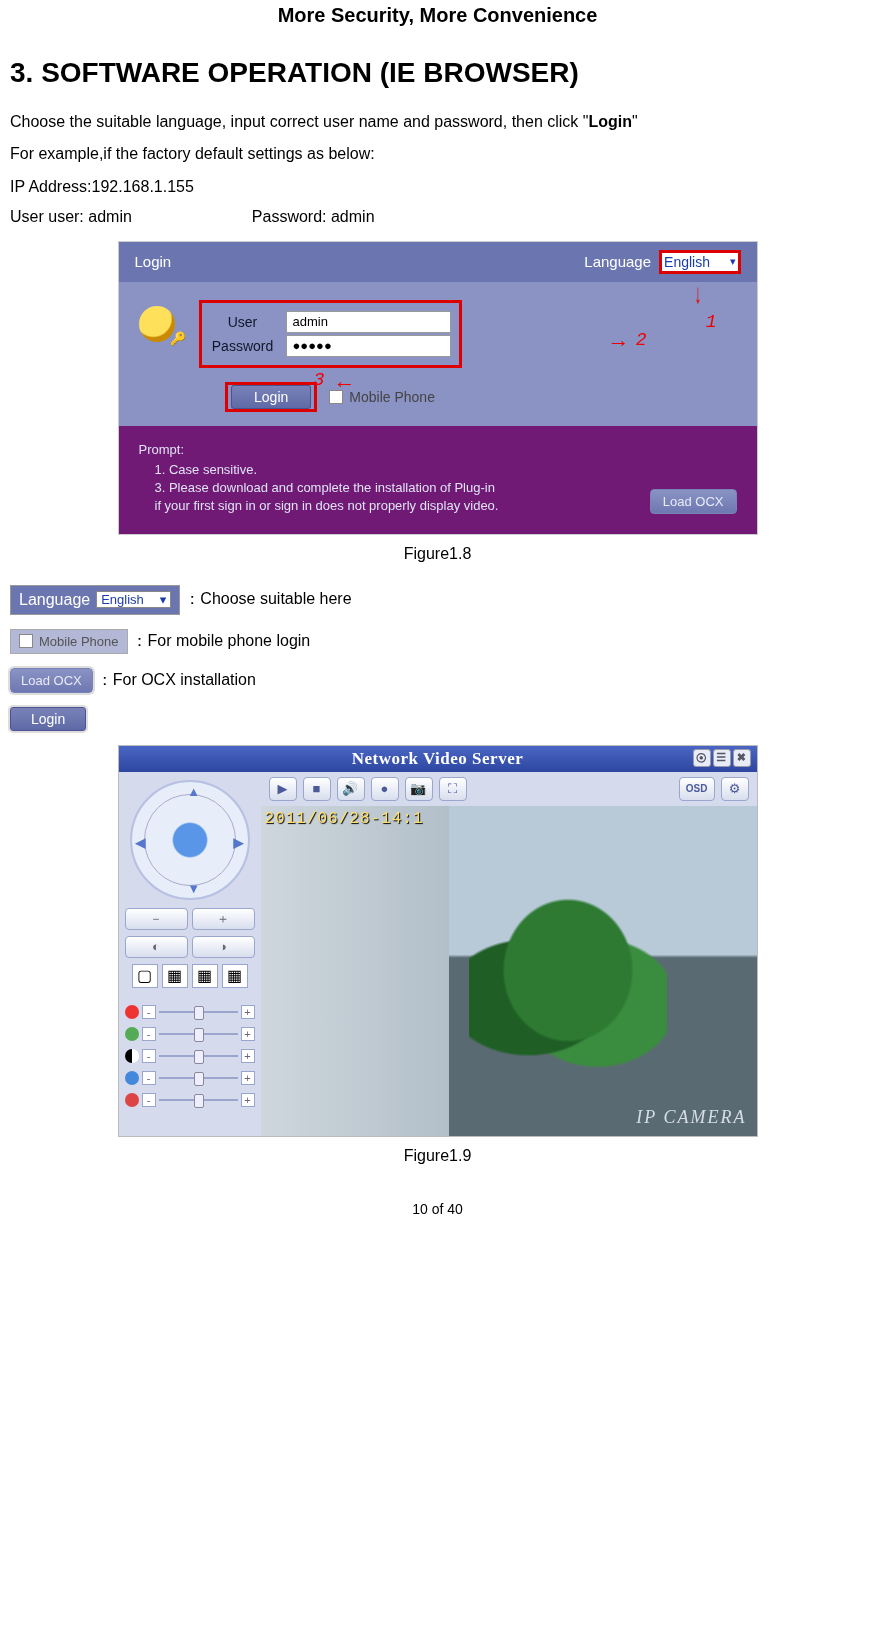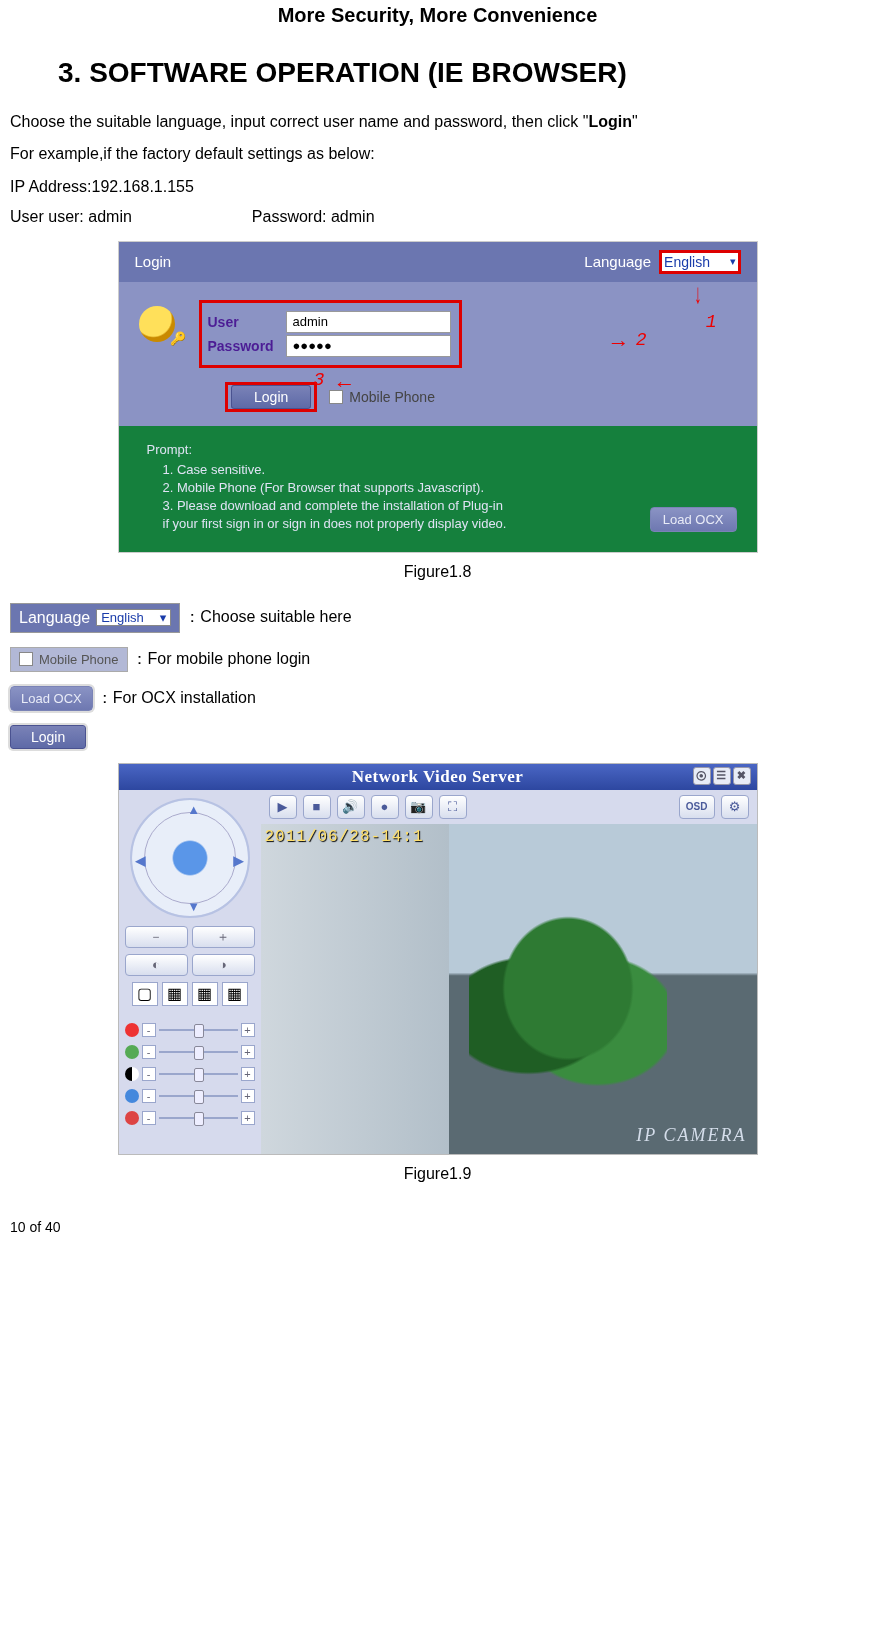--- a/index.html
+++ b/index.html
@@ -1,50 +1,50 @@
 <!DOCTYPE html>
 <html><head>
 <meta charset="utf-8">
 <style>
   * { box-sizing: border-box; margin: 0; padding: 0; }
   body { font-family: Arial, sans-serif; background: #fff; width: 875px; margin: 0 auto; padding: 0 10px; color: #000; }
   .header-tag { text-align: center; font-weight: bold; font-size: 20px; padding: 4px 0 30px; }
-  h1 { font-size: 28px; font-weight: bold; margin-bottom: 18px; margin-left: 48px; }
+  h1 { font-size: 28px; font-weight: bold; margin-bottom: 18px; }
   .para { font-size: 16px; line-height: 1.9; margin-bottom: 2px; }
   .bold { font-weight: bold; }
   .info-row { font-size: 16px; line-height: 1.9; }
   .info-row .lbl { font-weight: normal; }
   .cred-row { display: flex; gap: 120px; }
   .login-box { width: 640px; margin: 8px auto 10px; border: 1px solid #ccc; }
   .login-top { background: #6b76b0; color: #fff; padding: 8px 16px; display: flex; align-items: center; justify-content: space-between; font-size: 15px; }
   .lang-wrap { display: flex; align-items: center; gap: 8px; }
   .lang-sel { border: 3px solid #d00; background: #fff; color: #1a3caa; padding: 1px 2px; display: flex; align-items: center; gap: 20px; font-size: 14px; }
   .lang-sel .car { color: #1a3caa; font-size: 11px; }
   .login-mid { background: #8b93c4; padding: 18px 20px 14px; position: relative; }
   .form-area { display: flex; align-items: flex-start; gap: 24px; }
   .avatar { width: 36px; height: 36px; background: radial-gradient(circle at 40% 35%, #ffe05a 55%, #c98a00 60%); border-radius: 50%; position: relative; margin-top: 6px; }
   .avatar::before { content: '🔑'; position: absolute; right: -12px; bottom: -4px; font-size: 13px; }
   .form-fields { border: 3px solid #d00; padding: 6px 8px 6px 6px; }
   .frow { display: flex; align-items: center; margin: 2px 0; }
-  .flbl { width: 78px; text-align: left; padding-right: 8px; color: #4c1d95; font-size: 14px; font-weight: bold; }
+  .flbl { width: 78px; text-align: center; padding-right: 8px; color: #0f172a; font-size: 14px; }
   .finp { width: 165px; height: 22px; border: 1px solid #999; background: #fff; padding: 0 6px; font-size: 13px; display: flex; align-items: center; }
   .login-row2 { display: flex; align-items: center; justify-content: center; gap: 12px; margin-top: 14px; }
   .login-btn-wrap { border: 3px solid #d00; padding: 3px; }
   .btn-login { background: linear-gradient(#7a82b7,#5e6aa7); color: #fff; border: 1px solid #4a5290; border-radius: 3px; padding: 3px 22px; font-size: 14px; }
   .mobile-ck { display: flex; align-items: center; gap: 6px; color: #444; font-size: 14px; }
   .ckbox { width: 14px; height: 14px; border: 1px solid #888; background: #fff; }
   .marker { position: absolute; color: #e00; font-family: 'Courier New', monospace; font-size: 18px; font-style: italic; }
   .m1 { right: 40px; top: 30px; }
   .m2 { right: 110px; top: 48px; }
   .m3 { left: 195px; top: 88px; }
   .arrow { position: absolute; color: #e00; }
   .ar1 { right: 52px; top: -4px; font-size: 28px; transform: scaleX(0.5); }
   .ar2 { right: 127px; top: 45px; font-size: 22px; }
   .ar3 { left: 215px; top: 86px; font-size: 22px; }
-  .login-bottom { background: #15803d; color: #dfe3f4; padding: 16px 28px 18px; font-size: 13px; position: relative; }
+  .login-bottom { background: #701a75; color: #dfe3f4; padding: 16px 20px 18px; font-size: 13px; position: relative; }
   .login-bottom .pt { font-weight: 500; margin-bottom: 5px; }
   .login-bottom .pl { margin: 3px 16px; }
   .btn-ocx-big { position: absolute; right: 20px; bottom: 20px; background: linear-gradient(#8a93c4,#6e78b1); border: 1px solid #7a83b6; border-radius: 4px; color: #e8ebf7; padding: 4px 12px; font-size: 13px; }
   .caption { text-align: center; font-size: 16px; margin: 10px 0 22px; }
   .legend-row { display: flex; align-items: center; gap: 4px; margin: 14px 0; font-size: 16px; }
   .leg-lang { background: #6b76b0; color: #fff; padding: 5px 8px; display: inline-flex; align-items: center; gap: 6px; border: 1px solid #999; }
   .leg-lang .sel { background: #fff; color: #1a3caa; border: 1px solid #888; padding: 0 4px; display: inline-flex; align-items: center; gap: 16px; font-size: 13px; }
   .leg-mobile { background: #b2b8d6; color: #555; padding: 4px 8px; display: inline-flex; align-items: center; gap: 6px; border: 1px solid #aaa; font-size: 13px; }
   .leg-ocx { background: linear-gradient(#8a93c4,#6e78b1); border: 1px solid #7a83b6; border-radius: 4px; color: #e8ebf7; padding: 4px 10px; font-size: 13px; box-shadow: 0 0 0 2px #ddd; }
   .leg-login { background: linear-gradient(#7a82b7,#5e6aa7); color: #fff; border: 1px solid #4a5290; border-radius: 3px; padding: 3px 20px; font-size: 14px; box-shadow: 0 0 0 2px #ddd; }
@@ -68,21 +68,21 @@
   .pm { width:14px; height:14px; border:1px solid #9aa6cc; background:#fff; font-size:11px; display:flex; align-items:center; justify-content:center; color:#667; }
   .video { flex:1; background:#000; padding:0; position:relative; }
   .tool-strip { display:flex; gap:6px; padding:5px 8px; background:#d6daed; }
   .tbtn { width:28px; height:24px; background:linear-gradient(#fff,#d8deee); border:1px solid #9aa6cc; border-radius:4px; display:flex; align-items:center; justify-content:center; color:#4a5a9a; font-size:13px; }
   .tbtn.osd { width:auto; padding:0 6px; font-size:10px; font-weight:bold; }
   .scene { position:relative; height:330px; background:linear-gradient(#b8cad8 0 45%,#5a6a72 46% 100%); overflow:hidden; }
   .wall { position:absolute; left:0; top:0; width:38%; height:100%; background:linear-gradient(90deg,#cfd7dd,#b2bfc9); }
   .plant { position:absolute; left:42%; top:28%; width:40%; height:55%; background:radial-gradient(ellipse at 50% 40%,#2e7a33 0 45%,transparent 47%),radial-gradient(ellipse at 30% 55%,#1f5e24 0 40%,transparent 42%),radial-gradient(ellipse at 65% 58%,#3a8c3f 0 42%,transparent 44%); }
   .ts { position:absolute; left:4px; top:4px; font-family:'Courier New',monospace; color:#ffdf6a; font-size:16px; text-shadow:1px 1px 1px #000; letter-spacing:1px; }
   .wm { position:absolute; right:10px; bottom:8px; font-family:'Times New Roman',serif; color:#d4ddea; font-size:18px; letter-spacing:2px; font-style:italic; }
-  .footer { text-align:left; font-size:14px; margin-top:36px; }
+  .footer { text-align:center; font-size:14px; margin-top:36px; }
 </style>
 </head>
 <body>
 
 <div class="header-tag">More Security, More Convenience</div>
 
 <h1>3. SOFTWARE OPERATION (IE BROWSER)</h1>
 
 <p class="para">
   <span>Choose the suitable language, input correct user name and password, then click "</span><span class="bold">Login</span><span>"</span>
@@ -133,21 +133,20 @@
             <span class="ckbox"></span>
             <span>Mobile Phone</span>
           </span>
         </div>
       </div>
     </div>
   </div>
   <div class="login-bottom">
     <div class="pt">Prompt:</div>
     <div class="pl">1. Case sensitive.</div>
-    <div class="pl">2. Mobile Phone (For Browser that supports Javascript).</div>
     <div class="pl">3. Please download and complete the installation of Plug-in</div>
     <div class="pl">   if your first sign in or sign in does not properly display video.</div>
     <span class="btn-ocx-big">Load OCX</span>
   </div>
 </div>
 
 <div class="caption">Figure1.8</div>
 
 <div class="legend-row">
   <span class="leg-lang">

